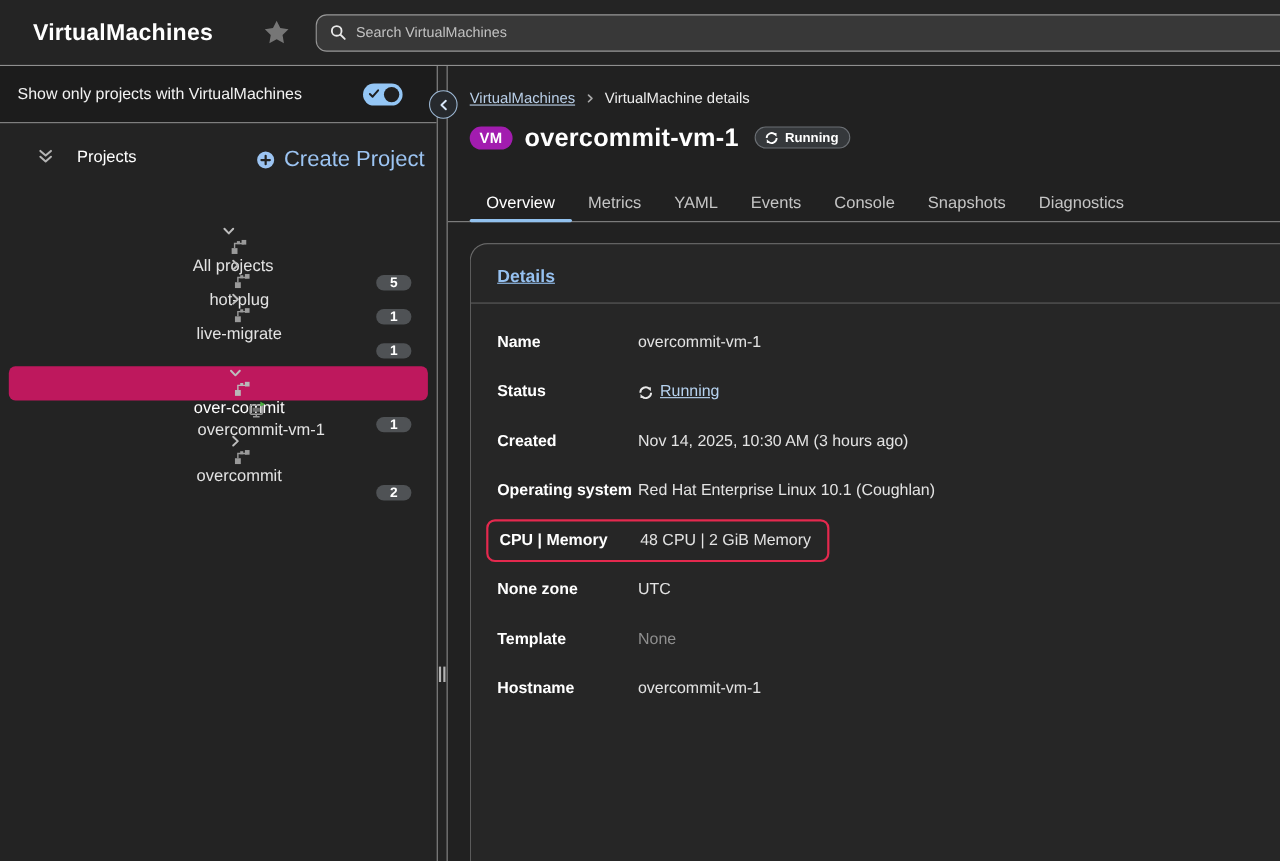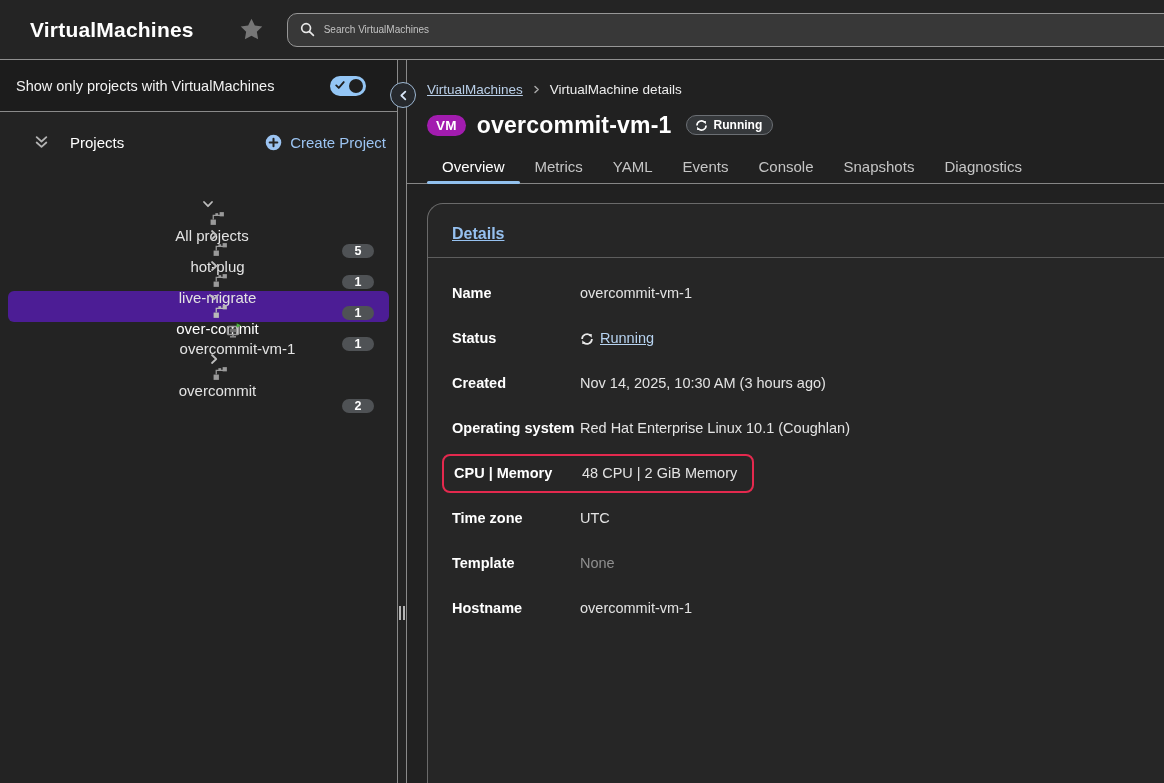--- a/index.html
+++ b/index.html
@@ -17,21 +17,21 @@
   }
   .masthead-title { color:#fff; font-size:21px; font-weight:bold; letter-spacing:.2px; }
   .star-btn { margin-left:44px; display:flex; align-items:center; cursor:pointer; }
   .search-wrap {
     flex:1; margin-left:22px; margin-right:-14px; height:34px;
     background:#383838; border:1px solid #979797; border-radius:10px;
     display:flex; align-items:center; padding:0 12px; gap:9px;
   }
   .search-input {
     flex:1; background:transparent; border:none; outline:none;
-    color:#22c55e; font-size:10px; font-family:"Liberation Sans", sans-serif;
+    color:#22c55e; font-size:13px; font-family:"Liberation Sans", sans-serif;
   }
   .search-input::placeholder { color:#c2c2c2; opacity:1; }
 
   
   .body-row { display:flex; height:723px; position:relative; }
 
   
   .sidebar { width:397px; background:#232323; display:flex; flex-direction:column; }
   .filter-row {
     height:52px; background:#1c1c1c; border-bottom:1px solid #8a8a8a;
@@ -47,29 +47,29 @@
     position:absolute; right:3px; top:3px; width:14px; height:14px; border-radius:50%;
     background:#1f1f1f;
   }
 
   .projects-header {
     display:flex; align-items:flex-start; margin-top:14px; padding:8px 11px 8px 34px;
   }
   .projects-title { color:#fff; font-size:15px; margin-left:21px; }
   .create-project {
     margin-left:auto; display:flex; align-items:center; gap:8px;
-    color:#9cc4f2; font-size:15px; cursor:pointer;
+    color:#9cc4f2; font-size:20px; cursor:pointer;
   }
 
   .tree { margin-top:39px; }
   .tree-row {
     height:31px; margin:0 8px; border-radius:6px;
     display:flex; align-items:center; cursor:pointer; color:#e3e3e3; font-size:15px;flex-direction:column;
   }
-  .tree-row.selected { background:#4c1d95; color:#fff; }
+  .tree-row.selected { background:#be185d; color:#fff;margin-top:36px; }
   .tree-row .twisty { width:14px; display:flex; justify-content:center; color:#bdbdbd; }
   .tree-row .row-icon { display:flex; align-items:center; }
   .tree-row .row-label { margin-left:8px; white-space:nowrap; }
   .indent-0 { padding-left:19px; } .indent-0 .row-icon { margin-left:19px; }
   .indent-1 { padding-left:30px; } .indent-1 .row-icon { margin-left:14px; }
   .indent-2 { padding-left:70px; }
   .count-badge {
     margin-left:auto; margin-right:15px; min-width:32px; height:19px; border-radius:10px;
     background:#4f5255; color:#fff; font-size:12.5px; font-weight:bold;
     display:flex; align-items:center; justify-content:center; padding:0 10px;
@@ -104,21 +104,21 @@
     border-radius:13px; padding:3px 9px; letter-spacing:.3px;
   }
   .page-title { color:#fff; font-size:23px; font-weight:bold; margin-left:11px; letter-spacing:.2px; }
   .status-pill {
     margin-left:14px; display:flex; align-items:center; gap:6px;
     background:#35383b; border:1px solid #6b6f74; border-radius:11px;
     padding:2px 10px 2px 8px; color:#fff; font-size:12px; font-weight:bold;
   }
 
   .tabs {
-    margin-top:10px; display:flex; border-bottom:1px solid #868686; padding-left:20px; height:34px;
+    margin-top:28px; display:flex; border-bottom:1px solid #868686; padding-left:20px; height:34px;
   }
   .tab {
     padding:0 15px; display:flex; align-items:center; color:#c5c5c5; font-size:15px;
     cursor:pointer; position:relative; white-space:nowrap;
   }
   .tab.active { color:#fff; }
   .tab.active::after {
     content:""; position:absolute; left:0; right:0; bottom:-1px; height:3px;
     background:#92c1ee; border-radius:2px;
   }
@@ -403,21 +403,21 @@
             </div>
 
             <div class="hl-box">
               <div class="detail-row" style="margin-bottom:0">
                 <span class="detail-label">CPU | Memory</span>
                 <span class="detail-value">48 CPU | 2 GiB Memory</span>
               </div>
             </div>
 
             <div class="detail-row">
-              <span class="detail-label">Time zone</span>
+              <span class="detail-label">None zone</span>
               <span class="detail-value">UTC</span>
             </div>
 
             <div class="detail-row">
               <span class="detail-label">Template</span>
               <span class="detail-value muted">None</span>
             </div>
 
             <div class="detail-row">
               <span class="detail-label">Hostname</span>

